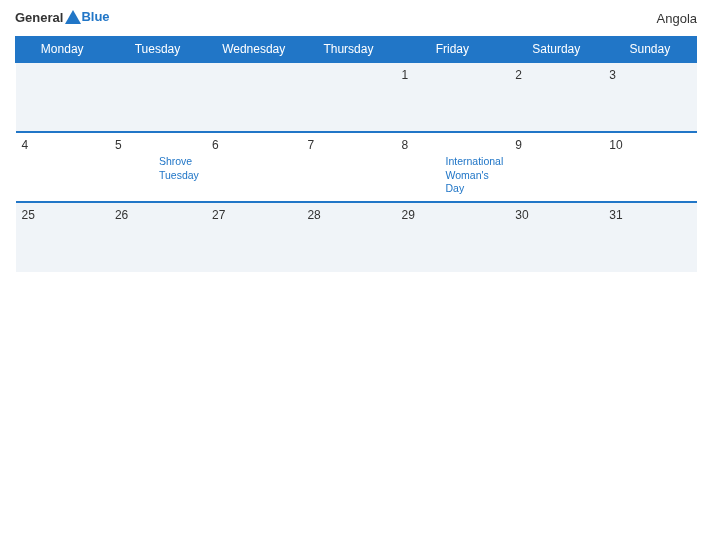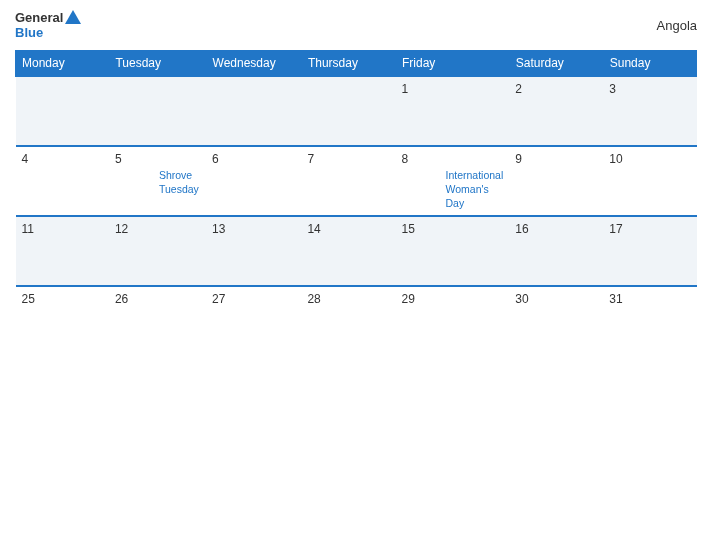--- a/index.html
+++ b/index.html
@@ -16,21 +16,21 @@
       padding: 10px 15px;
     }
     .header {
       display: flex;
       align-items: center;
       justify-content: space-between;
       margin-bottom: 10px;
     }
     .logo {
       display: flex;
-      flex-direction: column;
+      flex-direction: row;
       font-size: 11px;
       line-height: 1.1;
       justify-content: center;
     }
     .logo-general {
       font-weight: bold;
       color: #333;
       font-size: 13px;
     }
     .logo-blue {
@@ -68,21 +68,21 @@
       border-collapse: collapse;
     }
     .calendar thead tr {
       background-color: #2176c7;
     }
     .calendar thead th {
       color: #fff;
       font-size: 12px;
       font-weight: normal;
       padding: 5px 6px;
-      text-align: left;
+      text-align: center;
       border: 1px solid #2176c7;
     }
     .calendar tbody tr {
       height: 70px;
     }
     .calendar tbody tr:nth-child(odd) {
       background-color: #f0f4f8;
     }
     .calendar tbody tr:nth-child(even) {
       background-color: #fff;
@@ -175,43 +175,20 @@
           </td>
           <td>
             <span class="day-number">9</span>
           </td>
           <td>
             <span class="day-number">10</span>
           </td>
         </tr>
         <tr>
           <td>
-            <span class="day-number">11</span>
-          </td>
-          <td>
-            <span class="day-number">12</span>
-          </td>
-          <td>
-            <span class="day-number">13</span>
-          </td>
-          <td>
-            <span class="day-number">14</span>
-          </td>
-          <td>
-            <span class="day-number">15</span>
-          </td>
-          <td>
-            <span class="day-number">16</span>
-          </td>
-          <td>
-            <span class="day-number">17</span>
-          </td>
-        </tr>
-        <tr>
-          <td>
             <span class="day-number">25</span>
           </td>
           <td>
             <span class="day-number">26</span>
           </td>
           <td>
             <span class="day-number">27</span>
           </td>
           <td>
             <span class="day-number">28</span>

